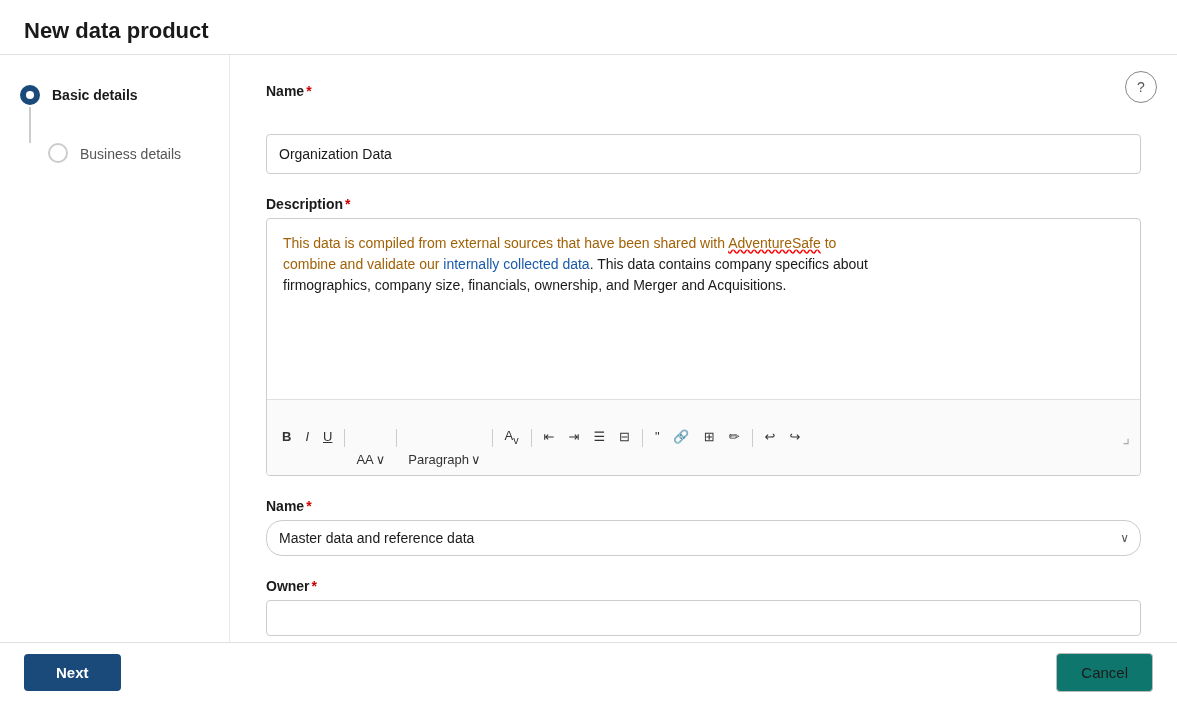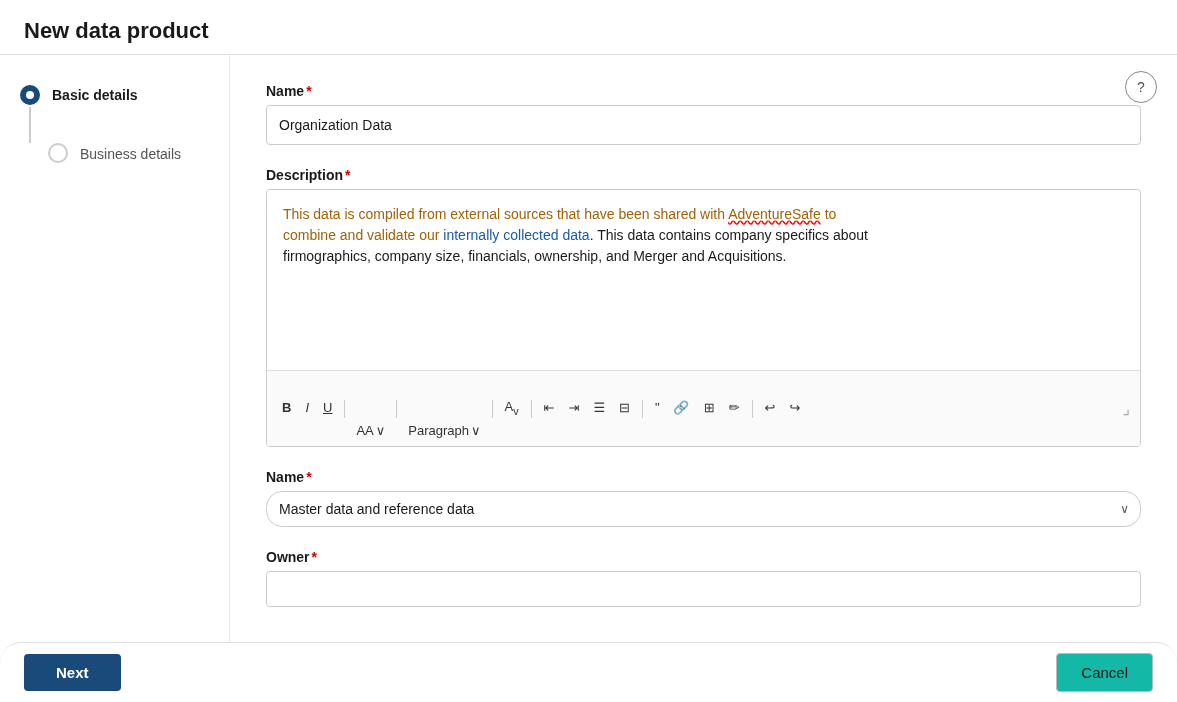--- a/index.html
+++ b/index.html
@@ -149,20 +149,21 @@
 
     .text-input {
       width: 100%;
       height: 36px;
       border: 1px solid #ccc;
       border-radius: 4px;
       padding: 19px 12px;
       font-size: 14px;
       color: #1a1a1a;
       outline: none;
+      margin-top: 29px;
     }
 
     
     .rte-container {
       border: 1px solid #ccc;
       border-radius: 4px;
       overflow: hidden;
     }
 
     .rte-content {
@@ -266,36 +267,35 @@
       bottom: 0;
       left: 0;
       right: 0;
       height: 60px;
       background: #fff;
       border-top: 1px solid #e0e0e0;
       display: flex;
       align-items: center;
       padding: 0 24px;
       justify-content: space-between;
-      border-radius: 21px;
     }
 
     .btn-next {
       background: #1a4a7a;
       color: #fff;
       border: none;
       border-radius: 4px;
       padding: 10px 32px;
       font-size: 15px;
       font-weight: 600;
       cursor: pointer;
     }
 
     .btn-cancel {
-      background: #14b8a6;
+      background: #0f766e;
       color: #1a1a1a;
       border: 1px solid #bbb;
       border-radius: 4px;
       padding: 10px 24px;
       font-size: 15px;
       cursor: pointer;
     }
 
     .owner-input {
       width: 100%;

